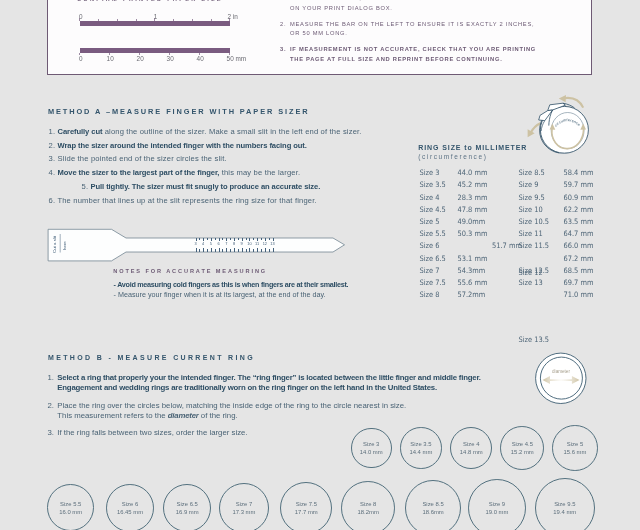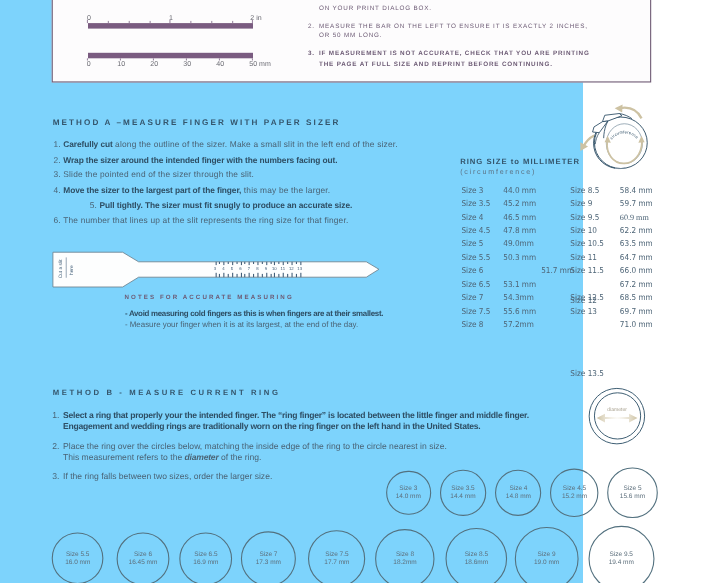--- a/index.html
+++ b/index.html
@@ -1,18 +1,18 @@
 <!DOCTYPE html>
 <html><head>
 <meta charset="utf-8">
 <style>
   html,body{margin:0;padding:0;background:#ffffff;}
   body{width:640px;height:530px;font-family:"Liberation Sans",sans-serif;overflow:hidden;position:relative;
        -webkit-font-smoothing:antialiased;}
-  .page{position:absolute;left:0;top:0;width:530px;height:530px;background:#7dd3fc;}
+  .page{position:absolute;left:0;top:0;width:640px;height:530px;background:#e5e5e5;}
   .abs{position:absolute;}
 
   
   #print-box{left:47px;top:-46px;width:545px;height:121px;border:1.6px solid #6e5a74;box-sizing:border-box;background:#fdfcfd;}
   #pb-title{left:77px;top:-4px;font-size:5.6px;font-weight:bold;letter-spacing:2.28px;color:#6d5b75;white-space:nowrap;}
   .ruler-bar{background:#7a5b80;}
   .rl-lab{font-size:6.4px;color:#6a6a72;white-space:nowrap;line-height:6.4px;}
   .tick{background:#9d8aa3;}
 
   .pb-item{font-size:5.75px;letter-spacing:0.74px;color:#6d5b75;line-height:9.6px;white-space:nowrap;}
@@ -94,21 +94,21 @@
       <div class="abs pb-item" style="left: 10px; top: 35.2px;">OR 50 MM LONG.</div>
       <div class="abs pb-item" style="left: 0px; top: 51.2px; font-weight: bold;">3.</div>
       <div class="abs pb-item" style="left: 10px; top: 51.2px; font-weight: bold;">IF MEASUREMENT IS NOT ACCURATE, CHECK THAT YOU ARE PRINTING</div>
       <div class="abs pb-item" style="left: 10px; top: 60.8px; font-weight: bold;">THE PAGE AT FULL SIZE AND REPRINT BEFORE CONTINUING.</div>
     </div>
 
   <div class="abs sec-title" id="ma-title" style="left:47.9px;top:106.6px;">METHOD A –MEASURE FINGER WITH PAPER SIZER</div>
   <div class="abs" id="ma-steps" style="left:48.6px;top:126.8px;">
       <div class="abs step" style="left: 0px; top: 0px;"><span class="n">1.  </span><b>Carefully cut</b><span> along the outline of the sizer. Make a small slit in the left end of the sizer.</span></div>
       <div class="abs step" style="left: 0px; top: 13.78px;"><span class="n">2.  </span><b>Wrap the sizer around the intended finger with the numbers facing out.</b></div>
-      <div class="abs step" style="left: 0px; top: 27.56px;"><span class="n">3.  </span><span>Slide the pointed end of the sizer through the slit.</span></div>
+      <div class="abs step" style="left: 0px; top: 27.56px;"><span class="n">3.  </span><span>Slide the pointed end of the sizer circles the slit.</span></div>
       <div class="abs step" style="left: 0px; top: 41.34px;"><span class="n">4.  </span><b>Move the sizer to the largest part of the finger,</b><span> this may be the larger.</span></div>
       <div class="abs step" style="left: 0px; top: 55.12px; padding-left: 33px;"><span class="n">5.  </span><b>Pull tightly. The sizer must fit snugly to produce an accurate size.</b></div>
       <div class="abs step" style="left: 0px; top: 68.9px;"><span class="n">6.  </span><span>The number that lines up at the slit represents the ring size for that finger.</span></div>
     </div>
 
   <div class="abs" id="sizer-wrap" style="left:44px;top:226px;width:308px;height:42px;">
     <svg width="308" height="42" viewBox="0 0 308 42">
       <path d="M4.1 3.3 L67.5 3.3 L82.0 12.0 L289.0 12.0 L300.5 18.8 L289.0 26.0 L82.0 26.0 L67.5 34.9 L4.1 34.9 Z" fill="#fdfefe" stroke="#6b7f8c" stroke-width="0.75" stroke-linejoin="miter"></path>
       <line x1="16.2" y1="8.0" x2="16.2" y2="26.5" stroke="#44607a" stroke-width="0.5"></line>
     </svg>
@@ -178,21 +178,21 @@
     </div>
 
   <div class="abs" id="st-title">RING SIZE to MILLIMETER</div>
   <div class="abs" id="st-sub">(circumference)</div>
   <div class="abs" id="st-body" style="left:0;top:0;">
       <div class="abs st-cell" style="left: 419.5px; top: 169.3px;">Size 3</div>
       <div class="abs st-cell" style="left: 457.5px; top: 169.3px;">44.0 mm</div>
       <div class="abs st-cell" style="left: 419.5px; top: 181.48px;">Size 3.5</div>
       <div class="abs st-cell" style="left: 457.5px; top: 181.48px;">45.2 mm</div>
       <div class="abs st-cell" style="left: 419.5px; top: 193.66px;">Size 4</div>
-      <div class="abs st-cell" style="left: 457.5px; top: 193.66px;">46.5 mm</div>
+      <div class="abs st-cell" style="left: 457.5px; top: 193.66px;">28.3 mm</div>
       <div class="abs st-cell" style="left: 419.5px; top: 205.84px;">Size 4.5</div>
       <div class="abs st-cell" style="left: 457.5px; top: 205.84px;">47.8 mm</div>
       <div class="abs st-cell" style="left: 419.5px; top: 218.02px;">Size 5</div>
       <div class="abs st-cell" style="left: 457.5px; top: 218.02px;">49.0mm</div>
       <div class="abs st-cell" style="left: 419.5px; top: 230.2px;">Size 5.5</div>
       <div class="abs st-cell" style="left: 457.5px; top: 230.2px;">50.3 mm</div>
       <div class="abs st-cell" style="left: 419.5px; top: 242.38px;">Size 6</div>
       <div class="abs st-cell" style="left: 454px; top: 242.38px; margin-left: 38px;">51.7 mm</div>
       <div class="abs st-cell" style="left: 419.5px; top: 254.56px;">Size 6.5</div>
       <div class="abs st-cell" style="left: 457.5px; top: 254.56px;">53.1 mm</div>
@@ -200,21 +200,21 @@
       <div class="abs st-cell" style="left: 457.5px; top: 266.74px;">54.3mm</div>
       <div class="abs st-cell" style="left: 419.5px; top: 278.92px;">Size 7.5</div>
       <div class="abs st-cell" style="left: 457.5px; top: 278.92px;">55.6 mm</div>
       <div class="abs st-cell" style="left: 419.5px; top: 291.1px;">Size 8</div>
       <div class="abs st-cell" style="left: 457.5px; top: 291.1px;">57.2mm</div>
       <div class="abs st-cell" style="left: 518.5px; top: 169.3px;">Size 8.5</div>
       <div class="abs st-cell" style="left: 563.5px; top: 169.3px;">58.4 mm</div>
       <div class="abs st-cell" style="left: 518.5px; top: 181.48px;">Size 9</div>
       <div class="abs st-cell" style="left: 563.5px; top: 181.48px;">59.7 mm</div>
       <div class="abs st-cell" style="left: 518.5px; top: 193.66px;">Size 9.5</div>
-      <div class="abs st-cell" style="left: 563.5px; top: 193.66px; font-family: Liberation Serif, serif;">60.9 mm</div>
+      <div class="abs st-cell" style="left: 563.5px; top: 193.66px;">60.9 mm</div>
       <div class="abs st-cell" style="left: 518.5px; top: 205.84px;">Size 10</div>
       <div class="abs st-cell" style="left: 563.5px; top: 205.84px;">62.2 mm</div>
       <div class="abs st-cell" style="left: 518.5px; top: 218.02px;">Size 10.5</div>
       <div class="abs st-cell" style="left: 563.5px; top: 218.02px;">63.5 mm</div>
       <div class="abs st-cell" style="left: 518.5px; top: 230.2px;">Size 11</div>
       <div class="abs st-cell" style="left: 563.5px; top: 230.2px;">64.7 mm</div>
       <div class="abs st-cell" style="left: 518.5px; top: 242.38px;">Size 11.5</div>
       <div class="abs st-cell" style="left: 563.5px; top: 242.38px;">66.0 mm</div>
       <div class="abs st-cell" style="left: 518.5px; top: 254.56px; margin-top: 14px;">Size 12</div>
       <div class="abs st-cell" style="left: 563.5px; top: 254.56px;">67.2 mm</div>

